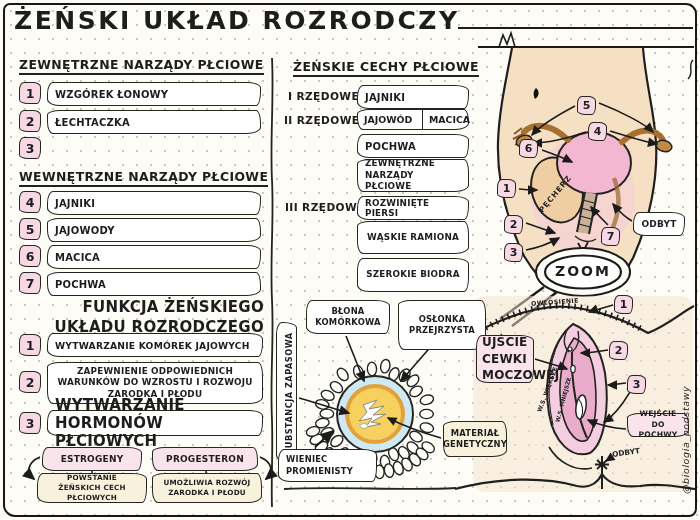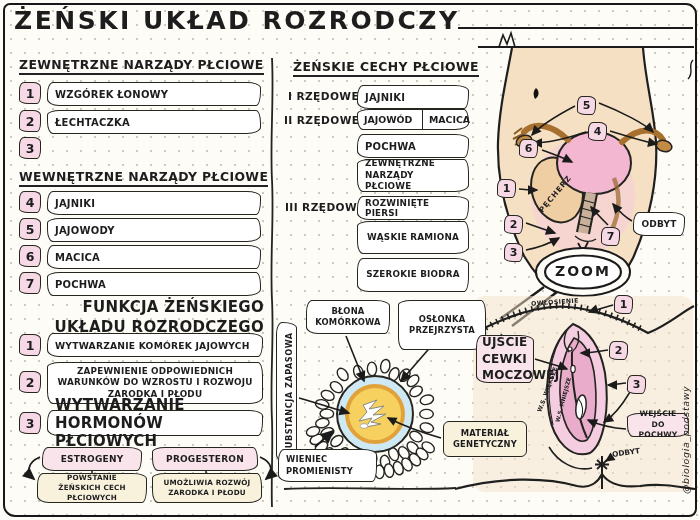--- a/index.html
+++ b/index.html
@@ -223,21 +223,21 @@
   <div class="lab sk lbl" style="left:357px;top:196px;width:112px;height:21px;font-size:8.8px;">ROZWINIĘTE PIERSI</div>
   <div class="lab sk alt lbl c tiny" style="left:357px;top:221px;width:112px;height:33px;">WĄSKIE RAMIONA</div>
   <div class="lab sk lbl c tiny" style="left:357px;top:258px;width:112px;height:34px;">SZEROKIE BIODRA</div>
 
   <div class="lab sk lbl c" style="left:306px;top:300px;width:84px;height:34px;font-size:8.4px;line-height:1.35;">BŁONA KOMÓRKOWA</div>
   <div class="lab sk alt lbl c" style="left:398px;top:300px;width:88px;height:50px;font-size:8.4px;line-height:1.35;">OSŁONKA PRZEJRZYSTA</div>
   <div class="vwrap sk" style="left:276px;top:322px;width:21px;height:140px;">
     <span class="vin">SUBSTANCJA ZAPASOWA</span>
   </div>
   <div class="lab sk lbl" style="left:278px;top:449px;width:99px;height:33px;font-size:8.4px;line-height:1.35;">WIENIEC PROMIENISTY</div>
-  <div class="lab sk alt lbl cream c" style="left:443px;top:421px;width:84px;height:36px;font-size:8.4px;line-height:1.35;border-radius:6px;">MATERIAŁ GENETYCZNY</div>
+  <div class="lab sk alt lbl cream c" style="left:443px;top:421px;width:64px;height:36px;font-size:8.4px;line-height:1.35;">MATERIAŁ GENETYCZNY</div>
 
   <div class="lab numbox small-num" style="left:577px;top:96px;">5</div>
   <div class="lab numbox small-num" style="left:588px;top:122px;">4</div>
   <div class="lab numbox small-num" style="left:519px;top:139px;">6</div>
   <div class="lab numbox small-num" style="left:497px;top:179px;">1</div>
   <div class="lab numbox small-num" style="left:504px;top:215px;">2</div>
   <div class="lab numbox small-num" style="left:504px;top:243px;">3</div>
   <div class="lab numbox small-num" style="left:601px;top:227px;">7</div>
   <div class="lab sk lbl c" style="left:633px;top:212px;width:52px;height:20px;font-size:9px;">ODBYT</div>
   <div class="rot" style="left:528px;top:180px;width:70px;font-size:7.5px;letter-spacing:1px;transform:rotate(-50deg);">PĘCHERZ</div>

